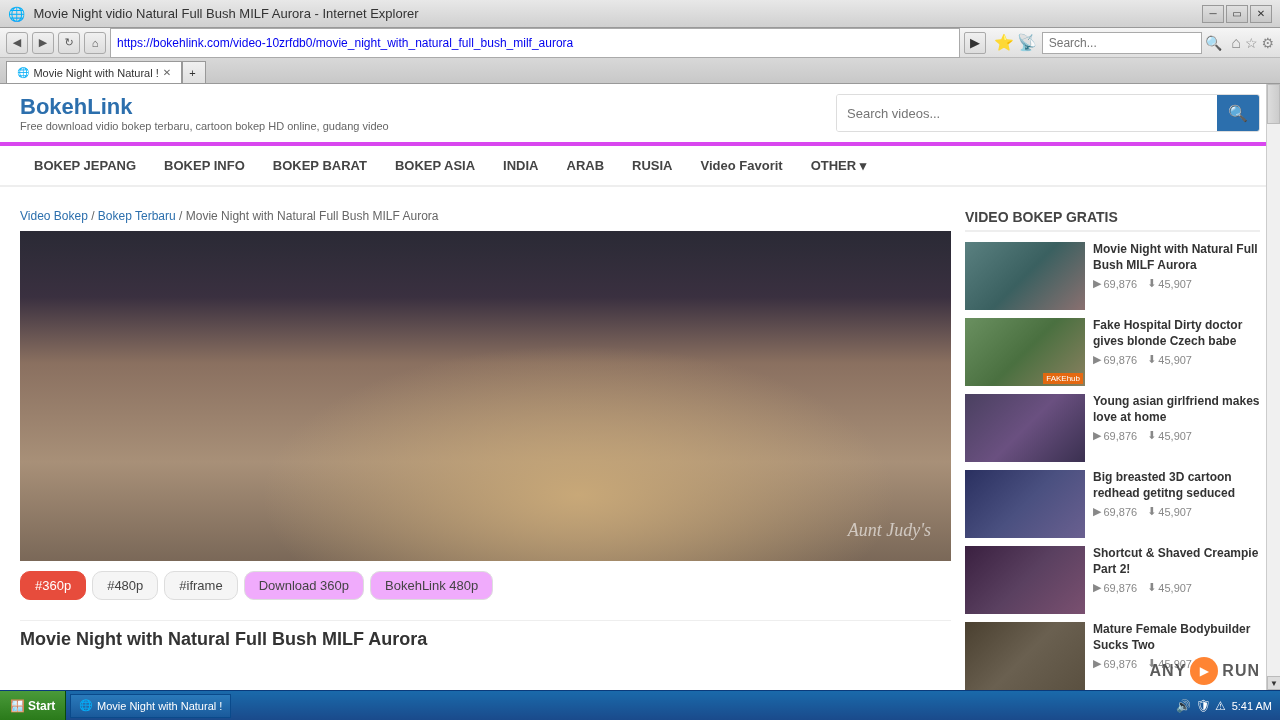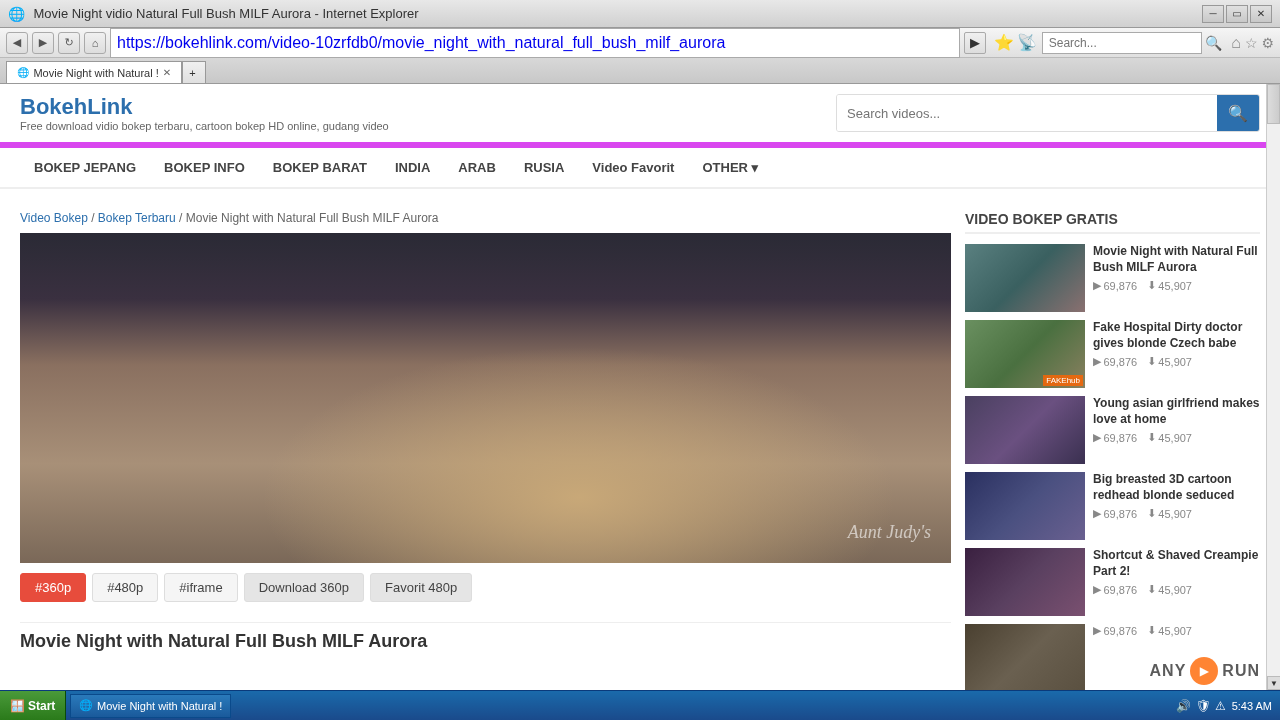--- a/index.html
+++ b/index.html
@@ -31,21 +31,21 @@
       border-bottom: 1px solid #bbb;
       height: 30px;
     }
     .nav-btn {
       width: 22px; height: 22px; background: linear-gradient(to bottom, #f0f0f0, #ddd);
       border: 1px solid #aaa; border-radius: 3px; display: flex; align-items: center;
       justify-content: center; cursor: pointer; font-size: 11px; color: #555;
     }
     .address-bar {
       flex: 1; height: 30px; border: 1px solid #aaa; padding: 14px 6px;
-      font-size: 16px; color: #00e; background: #fff;
+      font-size: 12px; color: #00e; background: #fff;
     }
     .go-btn {
       width: 22px; height: 22px; background: linear-gradient(to bottom, #f0f0f0, #ddd);
       border: 1px solid #aaa; border-radius: 2px; display: flex; align-items: center;
       justify-content: center; cursor: pointer;
     }
     .search-bar-browser {
       width: 160px; height: 22px; border: 1px solid #aaa; padding: 2px 6px; font-size: 12px;
     }
 
@@ -69,21 +69,21 @@
     
     .page { background: #fff; height: calc(720px - 84px); overflow: hidden; }
 
     
     .site-header {
       background: #fff;
       padding: 10px 20px;
       display: flex;
       align-items: center;
       justify-content: space-between;
-      border-bottom: 6px solid #d946ef;
+      border-bottom: 4px solid #d946ef;
     }
     .site-logo { color: #2c6fad; font-size: 22px; font-weight: bold; text-decoration: none; }
     .site-tagline { font-size: 11px; color: #666; }
     .search-container {
       display: flex; align-items: center; border: 1px solid #ddd;
       border-radius: 3px; overflow: hidden;
     }
     .search-input {
       width: 380px; height: 36px; border: none; padding: 6px 10px; font-size: 13px;
       outline: none; color: #999;
@@ -135,25 +135,25 @@
     .video-watermark {
       position: absolute; bottom: 20px; right: 20px; color: rgba(255,255,255,0.6);
       font-size: 18px; font-style: italic; font-family: Georgia, serif;
     }
 
     
     .video-controls {
       display: flex; gap: 6px; padding: 10px 0;
     }
     .ctrl-btn {
-      padding: 6px 14px; border: 1px solid #ddd; border-radius: 3px;
+      padding: 6px 14px; border: 1px solid #ddd; border-radius: 10px;
       cursor: pointer; font-size: 13px; background: #f5f5f5; color: #444;
     }
     .ctrl-btn.active { background: #e74c3c; color: #fff; border-color: #e74c3c; }
-    .ctrl-btn.download { background: #e5e5e5; border: 1px solid #ddd; }
+    .ctrl-btn.download { background: #f0abfc; border: 1px solid #ddd; }
 
     .video-title-main {
       font-size: 18px; font-weight: bold; color: #333; margin: 10px 0 5px;
       padding-top: 8px; border-top: 1px solid #eee;
     }
     .video-category { font-size: 13px; color: #666; }
 
     
     .sidebar { width: 295px; flex-shrink: 0; }
     .sidebar-title {
@@ -281,20 +281,21 @@
     <div class="search-container">
       <input class="search-input" type="text" placeholder="Search videos..." style="">
       <button class="search-btn">🔍</button>
     </div>
   </div>
 
   <div class="site-nav">
     <a class="nav-item">BOKEP JEPANG</a>
     <a class="nav-item">BOKEP INFO</a>
     <a class="nav-item">BOKEP BARAT</a>
+    <a class="nav-item">BOKEP ASIA</a>
     <a class="nav-item">INDIA</a>
     <a class="nav-item">ARAB</a>
     <a class="nav-item">RUSIA</a>
     <a class="nav-item">Video Favorit</a>
     <a class="nav-item nav-other">OTHER ▾</a>
   </div>
 
   <div class="main-content">
 
     <div class="video-section">
@@ -311,21 +312,21 @@
         <div class="video-scene">
         </div>
         <div class="video-watermark">Aunt Judy's</div>
       </div>
 
       <div class="video-controls">
         <button class="ctrl-btn active">#360p</button>
         <button class="ctrl-btn">#480p</button>
         <button class="ctrl-btn">#iframe</button>
         <button class="ctrl-btn download">Download 360p</button>
-        <button class="ctrl-btn download">Favorit 480p</button>
+        <button class="ctrl-btn download">BokehLink 480p</button>
       </div>
 
       <div class="video-title-main">Movie Night with Natural Full Bush MILF Aurora</div>
     </div>
 
     <div class="sidebar">
       <div class="sidebar-title">VIDEO BOKEP GRATIS</div>
 
       <div class="related-item">
         <div class="related-thumb thumb-1"></div>
@@ -358,21 +359,21 @@
           <div class="related-stats">
             <span class="stat">▶ <span>69,876</span></span>
             <span class="stat">⬇ <span>45,907</span></span>
           </div>
         </div>
       </div>
 
       <div class="related-item">
         <div class="related-thumb thumb-4"></div>
         <div class="related-info">
-          <div class="related-title">Big breasted 3D cartoon redhead blonde seduced</div>
+          <div class="related-title">Big breasted 3D cartoon redhead getitng seduced</div>
           <div class="related-stats">
             <span class="stat">▶ <span>69,876</span></span>
             <span class="stat">⬇ <span>45,907</span></span>
           </div>
         </div>
       </div>
 
       <div class="related-item">
         <div class="related-thumb thumb-5"></div>
         <div class="related-info">
@@ -380,20 +381,21 @@
           <div class="related-stats">
             <span class="stat">▶ <span>69,876</span></span>
             <span class="stat">⬇ <span>45,907</span></span>
           </div>
         </div>
       </div>
 
       <div class="related-item">
         <div class="related-thumb thumb-6"></div>
         <div class="related-info">
+          <div class="related-title">Mature Female Bodybuilder Sucks Two</div>
           <div class="related-stats">
             <span class="stat">▶ <span>69,876</span></span>
             <span class="stat">⬇ <span>45,907</span></span>
           </div>
         </div>
       </div>
     </div>
   </div>
 </div>
 
@@ -419,15 +421,15 @@
       <span style="margin-right:4px;">🌐</span>
       <span>Movie Night with Natural !</span>
     </div>
   </div>
   <div class="taskbar-right">
     <div class="tray-icons">
       <span style="font-size:12px;">🔊</span>
       <span style="font-size:12px;">🛡</span>
       <span style="font-size:12px;">⚠</span>
     </div>
-    <div class="clock">5:43 AM</div>
+    <div class="clock">5:41 AM</div>
   </div>
 </div>
 
 </body></html>

